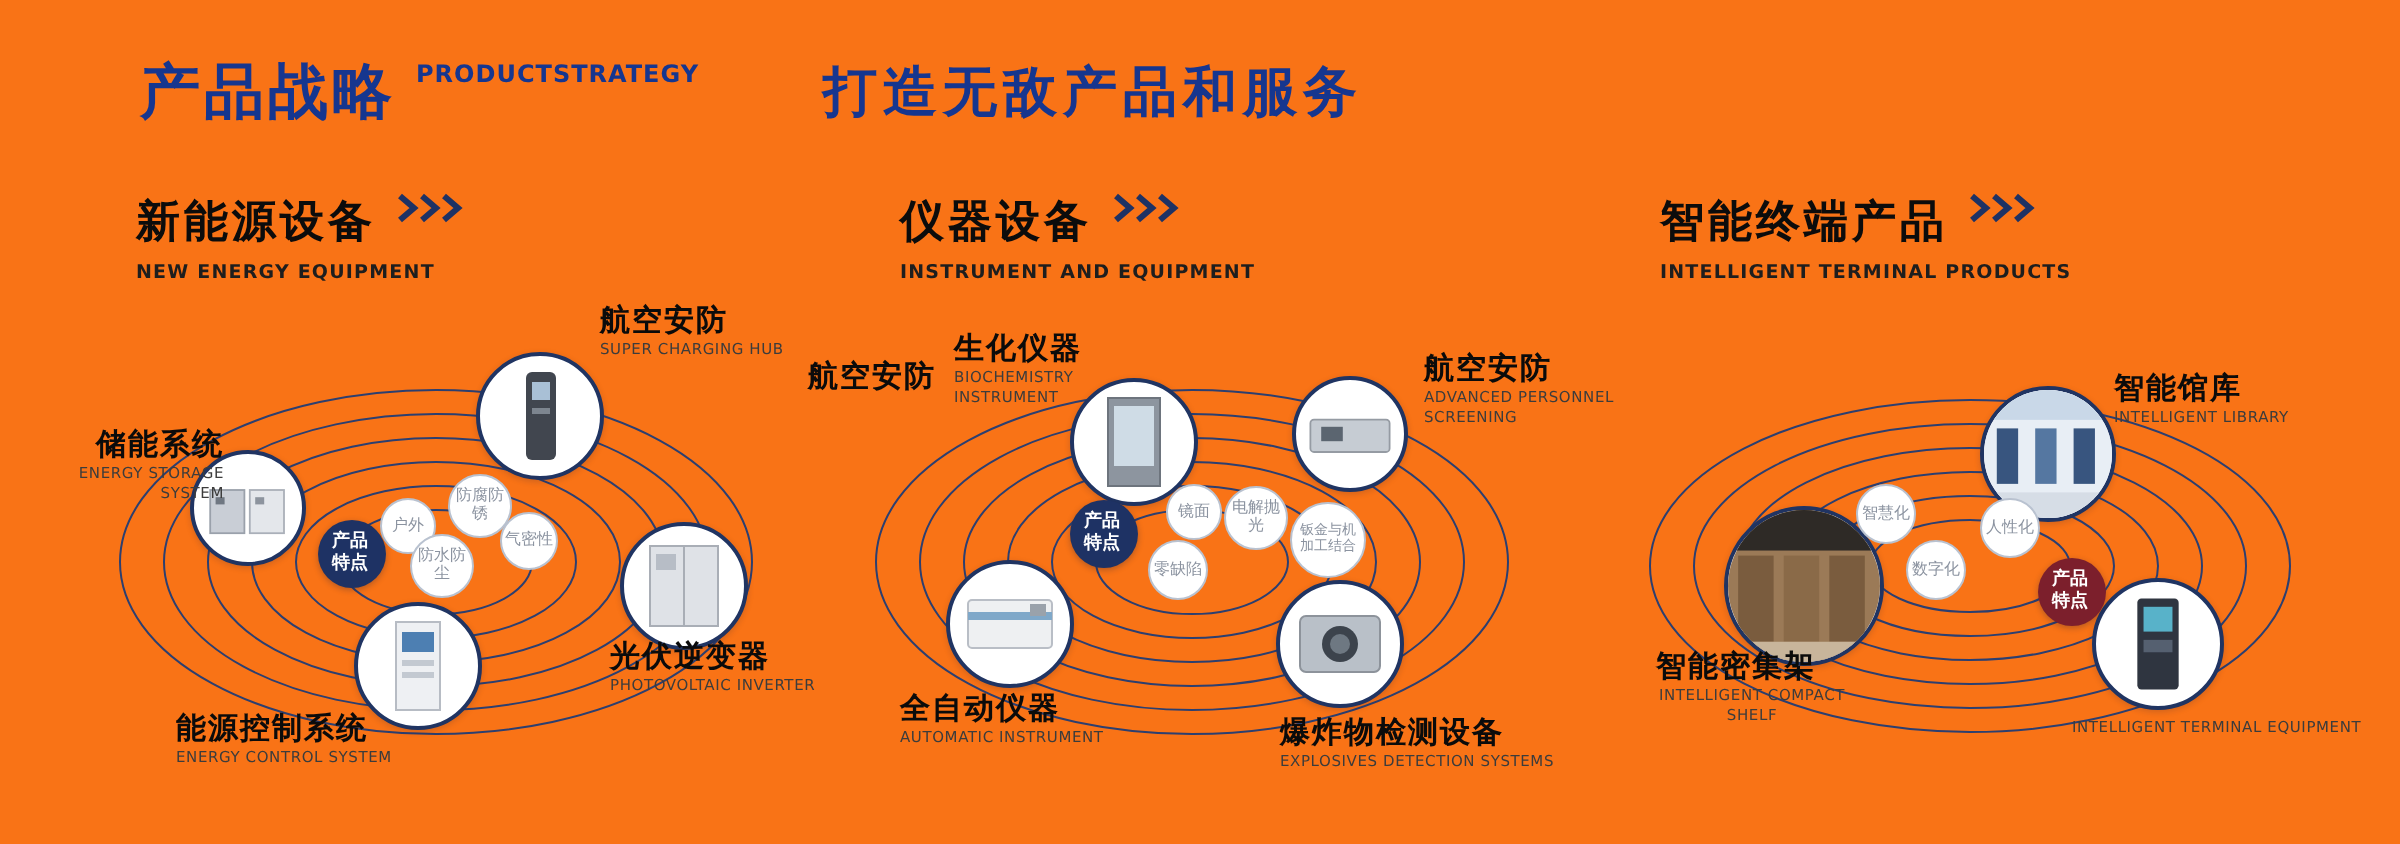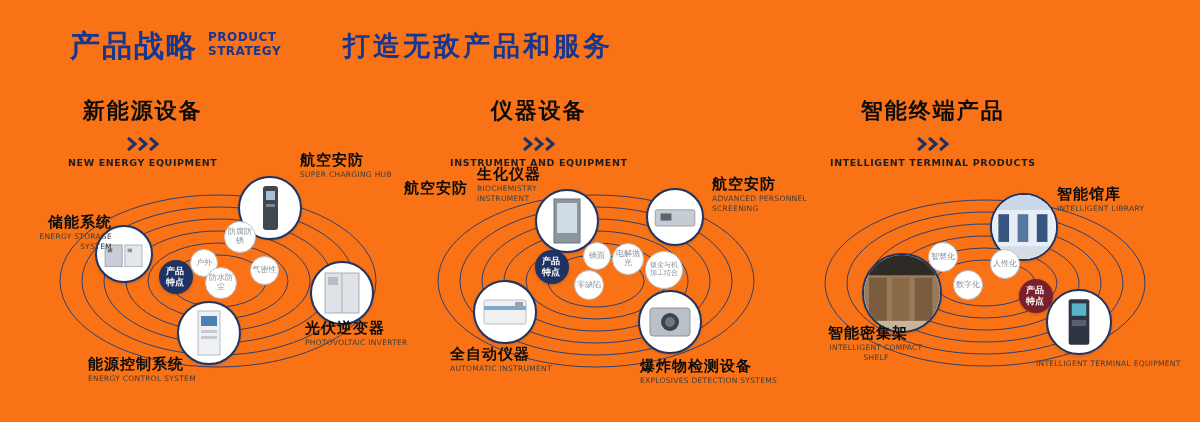--- a/index.html
+++ b/index.html
@@ -3,26 +3,26 @@
 <meta charset="utf-8">
 <style>
   html,body{margin:0;padding:0;background:#fff;}
   .canvas{
     position:relative;width:1200px;height:422px;background:#f97316;overflow:hidden;
     font-family:"DejaVu Sans","Liberation Sans",sans-serif;
   }
   
   .hdr{position:absolute;left:70px;top:26px;display:flex;align-items:flex-start;z-index:5;}
   .hdr-cn{font-size:30px;font-weight:bold;color:#16368f;letter-spacing:2px;}
-  .hdr-en{display:flex;flex-direction:column;margin-left:10px;margin-top:5px;
+  .hdr-en{display:flex;flex-direction:row;margin-left:10px;margin-top:5px;
           font-size:12px;font-weight:bold;color:#16368f;line-height:1.15;letter-spacing:.5px;}
   .hdr-slogan{margin-left:62px;font-size:27px;font-weight:bold;color:#16368f;letter-spacing:3px;margin-top:2px;}
   
   .sec-hdr{position:absolute;z-index:4;}
-  .sec-title-row{display:flex;align-items:center;gap:10px;flex-direction:column;}
+  .sec-title-row{display:flex;gap:10px;}
   .sec-title{font-size:22px;font-weight:bold;color:#0c0c0c;letter-spacing:2px;}
   .sec-sub{font-size:9.5px;font-weight:bold;color:#1e1e1e;letter-spacing:.6px;margin-top:5px;}
   #sec1{left:68px;top:96px;} #sec2{left:450px;top:96px;} #sec3{left:830px;top:96px;}
   .chev{display:block;}
   
   .orbits{position:absolute;z-index:1;}
   #orb1{left:58px;top:193px;} #orb2{left:436px;top:193px;} #orb3{left:822px;top:198px;}
   
   .node{position:absolute;border-radius:50%;background:#fff;border:2px solid #203462;
         z-index:2;overflow:hidden;box-shadow:0 1px 3px rgba(20,30,60,.18);}
@@ -44,21 +44,21 @@
          box-shadow:0 1px 3px rgba(20,30,60,.3);}
   .badge span{display:block;width:20px;}
   .badge-navy{background:#1e3264;}
   .badge-red{background:#7c1f2c;}
   #badge1{left:159px;top:260px;} #badge2{left:535px;top:250px;} #badge3{left:1019px;top:279px;}
   .tag{position:absolute;border-radius:50%;background:#fff;border:1px solid #b9c2d0;z-index:2;
        display:flex;align-items:center;justify-content:center;text-align:center;
        color:#8b93a0;font-size:8px;line-height:1.1;}
   .tag span{display:block;padding:1px;}
   #tag-outdoor{left:190px;top:249px;width:26px;height:26px;}
-  #tag-anticorrosion{left:224px;top:221px;width:30px;height:30px;}
+  #tag-anticorrosion{left:224px;top:237px;width:30px;height:30px;}
   #tag-airtight{left:250px;top:256px;width:27px;height:27px;}
   #tag-waterproof{left:205px;top:267px;width:30px;height:30px;}
   #tag-mirror{left:583px;top:242px;width:26px;height:26px;}
   #tag-electropolish{left:612px;top:243px;width:30px;height:30px;}
   #tag-zerodefect{left:574px;top:270px;width:28px;height:28px;}
   #tag-sheetmetal{left:645px;top:251px;width:36px;height:36px;font-size:7px;}
   #tag-smart{left:928px;top:242px;width:28px;height:28px;}
   #tag-humanized{left:990px;top:249px;width:28px;height:28px;}
   #tag-digital{left:953px;top:270px;width:28px;height:28px;}
   

